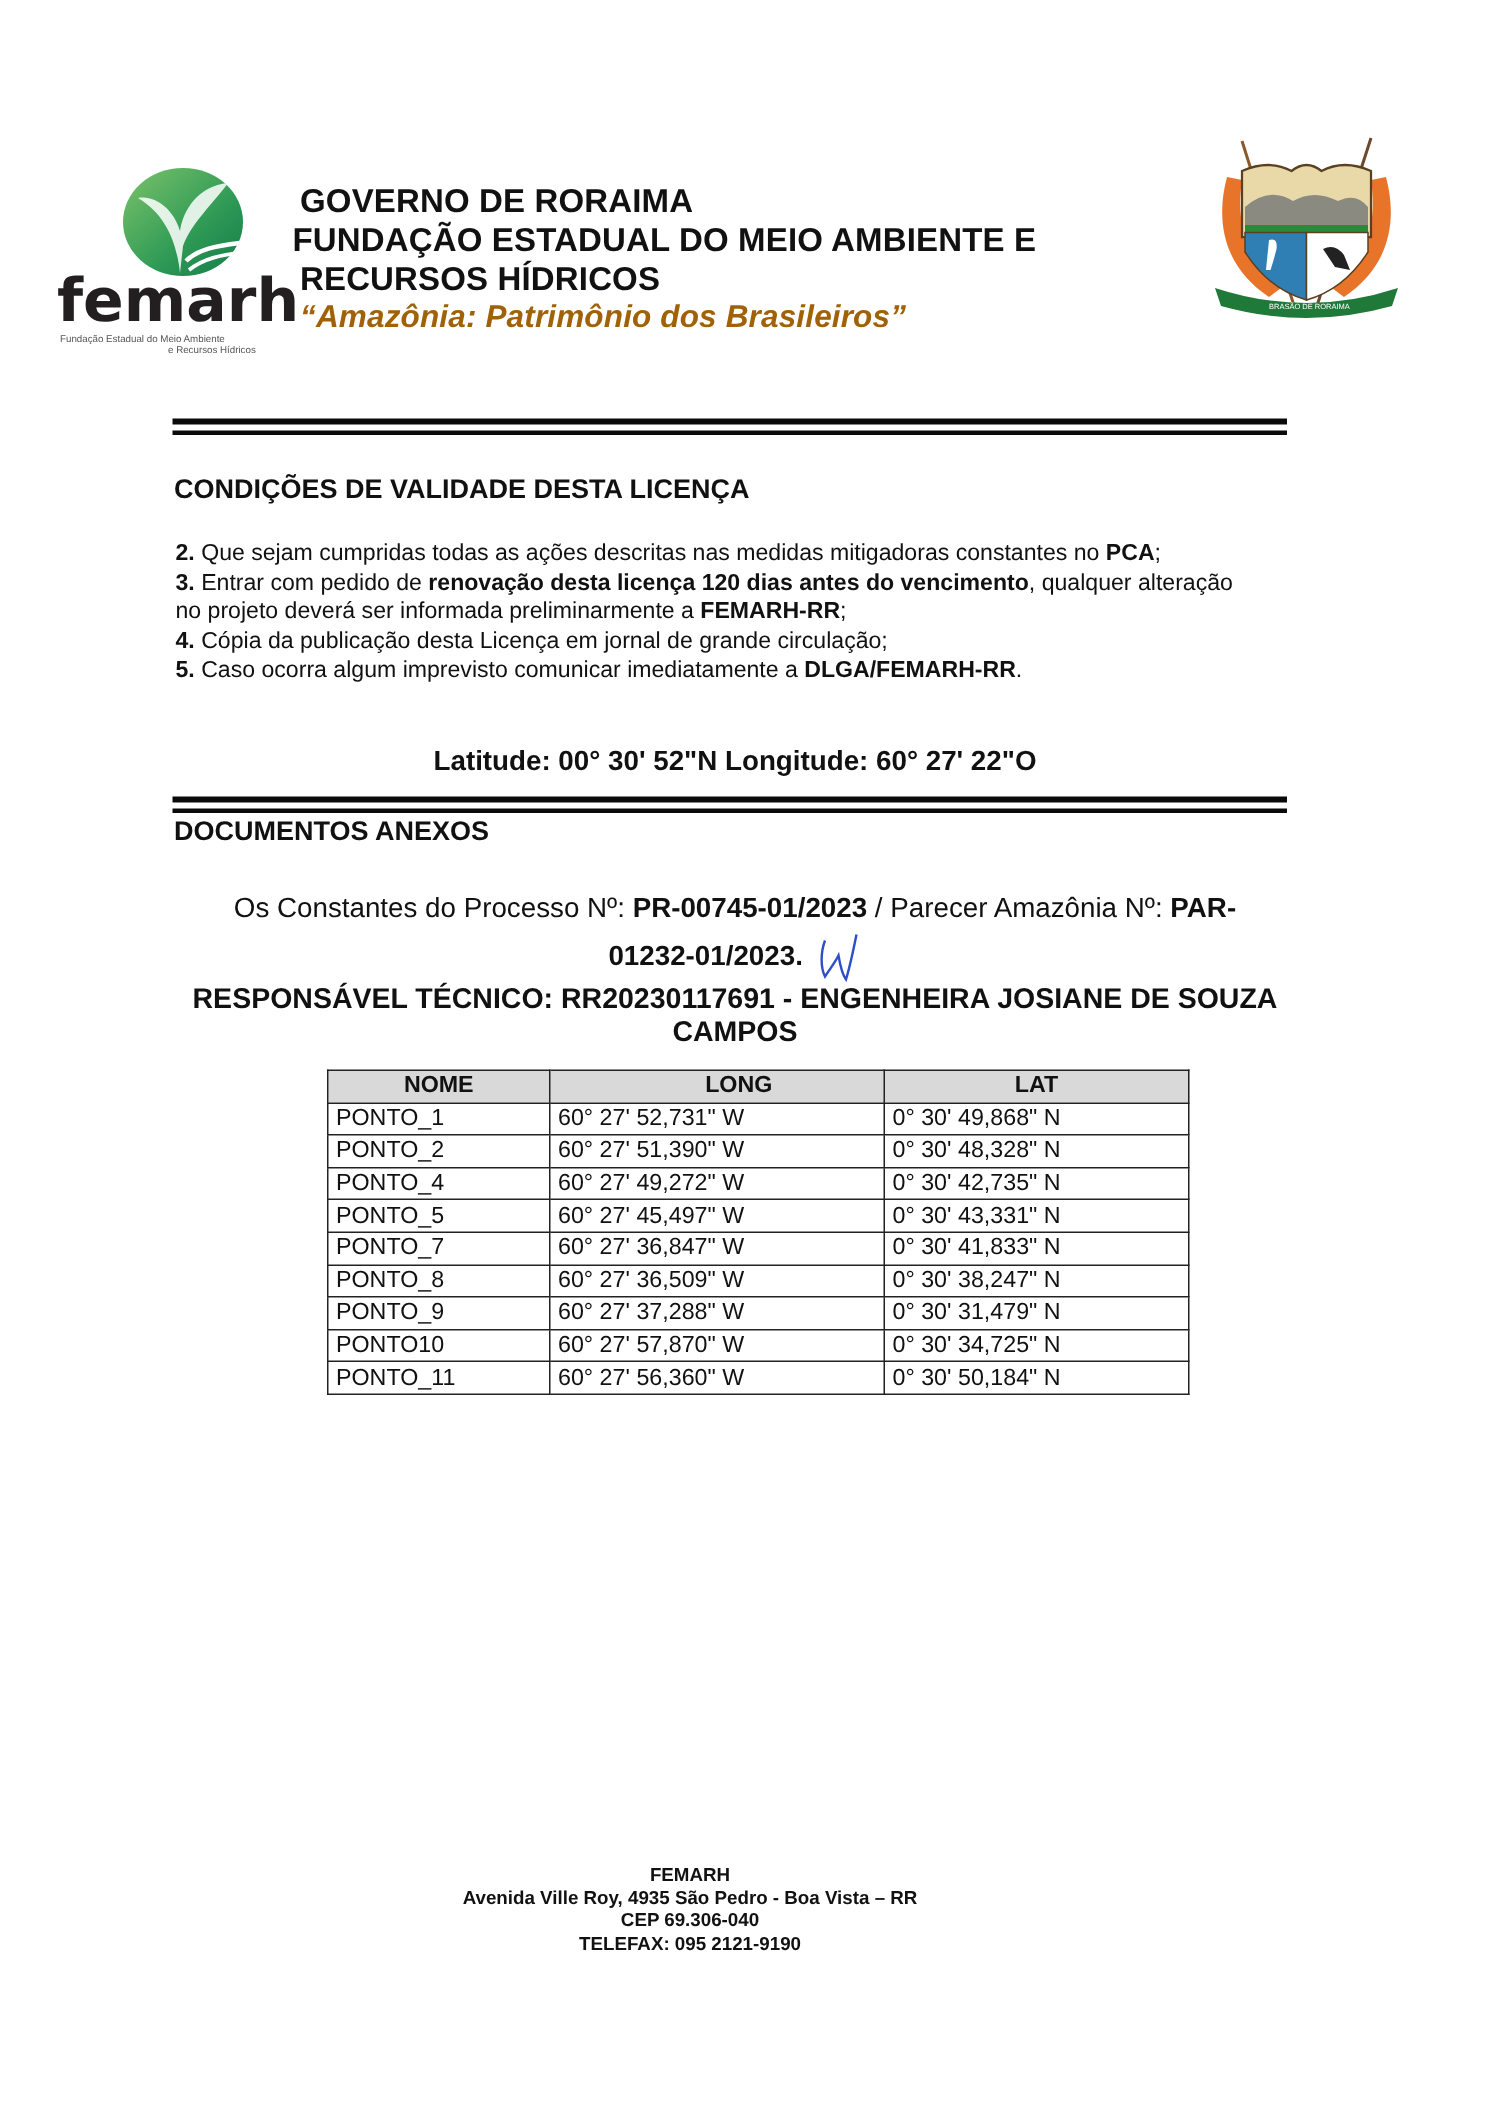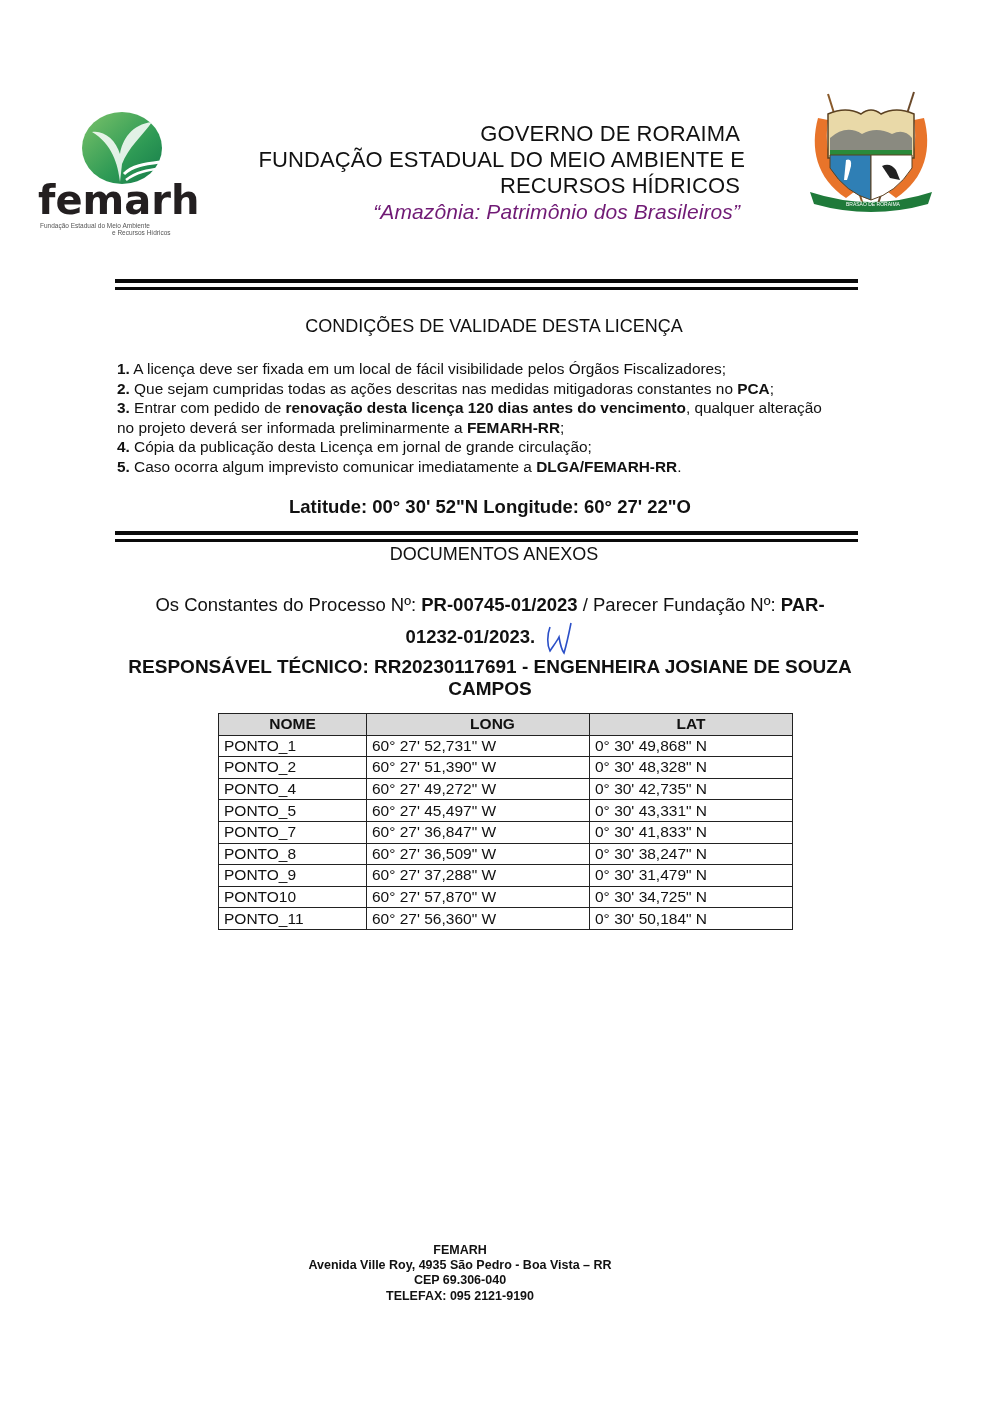--- a/index.html
+++ b/index.html
@@ -4,29 +4,29 @@
   <style>
     html, body { margin: 0; padding: 0; }
     body {
       width: 1000px; height: 1413px; background: #ffffff; position: relative;
       font-family: "Liberation Sans", sans-serif; color: #111; overflow: hidden;
     }
     .abs { position: absolute; }
     
     #logo-left { left: 32px; top: 104px; width: 170px; height: 135px; }
     #crest { left: 806px; top: 88px; width: 130px; height: 135px; }
-    .header-line { position: absolute; left: 200px; width: 540px; text-align: right; font-weight: normal; font-size: 22px; color: #111; letter-spacing: 0.1px; }
+    .header-line { position: absolute; left: 200px; width: 540px; text-align: left; font-weight: bold; font-size: 22px; color: #111; letter-spacing: 0.1px; }
     #h1 { top: 121px; }
     #h2 { top: 147px; left: 195px; width: 550px; }
     #h3 { top: 173px; }
-    #motto { top: 200px; color: #701a75; font-style: italic; font-size: 21px; }
+    #motto { top: 200px; color: #a16207; font-style: italic; font-size: 21px; }
     
     .rule { position: absolute; left: 115px; width: 743px; background: #0a0a0a; }
     
-    .section-title { position: absolute; left: 104px; width: 780px; text-align: center; font-weight: normal; font-size: 18px; }
+    .section-title { position: absolute; left: 116px; width: 780px; text-align: left; font-weight: bold; font-size: 18px; }
     
     #conditions { position: absolute; left: 117px; top: 359px; width: 760px; font-size: 15.4px; line-height: 19.5px; }
     #conditions div { white-space: nowrap; }
     #conditions b { font-weight: bold; }
     #coords { position: absolute; left: 100px; top: 496px; width: 780px; text-align: center; font-weight: bold; font-size: 18.5px; }
     #process { position: absolute; left: 120px; top: 589px; width: 740px; text-align: center; font-size: 18.5px; line-height: 32px; }
     #process b { font-weight: bold; }
     #signature { display: inline-block; vertical-align: middle; margin-left: 4px; }
     #responsible { position: absolute; left: 120px; top: 656px; width: 740px; text-align: center; font-family: Liberation Sans, sans-serif; font-weight: bold; font-size: 19px; }
     
@@ -83,37 +83,36 @@
     <text x="40" y="118" font-family="Liberation Sans, sans-serif" font-size="5" fill="#fff">BRASÃO DE RORAIMA</text>
   </svg>
 </div>
 
 <div class="rule" style="top:279px;height:4px;"></div>
 <div class="rule" style="top:287px;height:3px;"></div>
 
 <div class="section-title" style="top:316px;">CONDIÇÕES DE VALIDADE DESTA LICENÇA</div>
 
 <div id="conditions">
-    <div><b>1.</b><span> A licença deve ser fixada em um local de fácil visibilidade pelos Órgãos Fiscalizadores;</span></div>
     <div><b>2.</b><span> Que sejam cumpridas todas as ações descritas nas medidas mitigadoras constantes no </span><b>PCA</b><span>;</span></div>
     <div><b>3.</b><span> Entrar com pedido de </span><b>renovação desta licença 120 dias antes do vencimento</b><span>, qualquer alteração</span></div>
     <div><span>no projeto deverá ser informada preliminarmente a </span><b>FEMARH-RR</b><span>;</span></div>
     <div><b>4.</b><span> Cópia da publicação desta Licença em jornal de grande circulação;</span></div>
     <div><b>5.</b><span> Caso ocorra algum imprevisto comunicar imediatamente a </span><b>DLGA/FEMARH-RR</b><span>.</span></div>
   </div>
 
 <div id="coords">Latitude:  00° 30' 52"N Longitude: 60° 27' 22"O</div>
 
 <div class="rule" style="top:531px;height:4px;"></div>
 <div class="rule" style="top:539px;height:3px;"></div>
 
 <div class="section-title" style="top:544px;">DOCUMENTOS ANEXOS</div>
 
 <div id="process">
-  <span>Os Constantes do Processo Nº: </span><b>PR-00745-01/2023</b><span> / Parecer Fundação Nº: </span><b>PAR-</b><br>
+  <span>Os Constantes do Processo Nº: </span><b>PR-00745-01/2023</b><span> / Parecer Amazônia Nº: </span><b>PAR-</b><br>
   <b>01232-01/2023.</b>
   <svg id="signature" width="30" height="34" viewBox="0 0 30 34">
     <path d="M6 6 C3 14 3 24 6 30 C10 24 13 20 15 16 C16 22 17 28 20 32 C23 22 25 12 27 2" stroke="#2b4fc7" stroke-width="1.6" fill="none"></path>
   </svg>
 </div>
 
 <div id="responsible">RESPONSÁVEL TÉCNICO: RR20230117691 - ENGENHEIRA JOSIANE DE SOUZA CAMPOS</div>
 
 <table id="coord-table">
   <thead>

